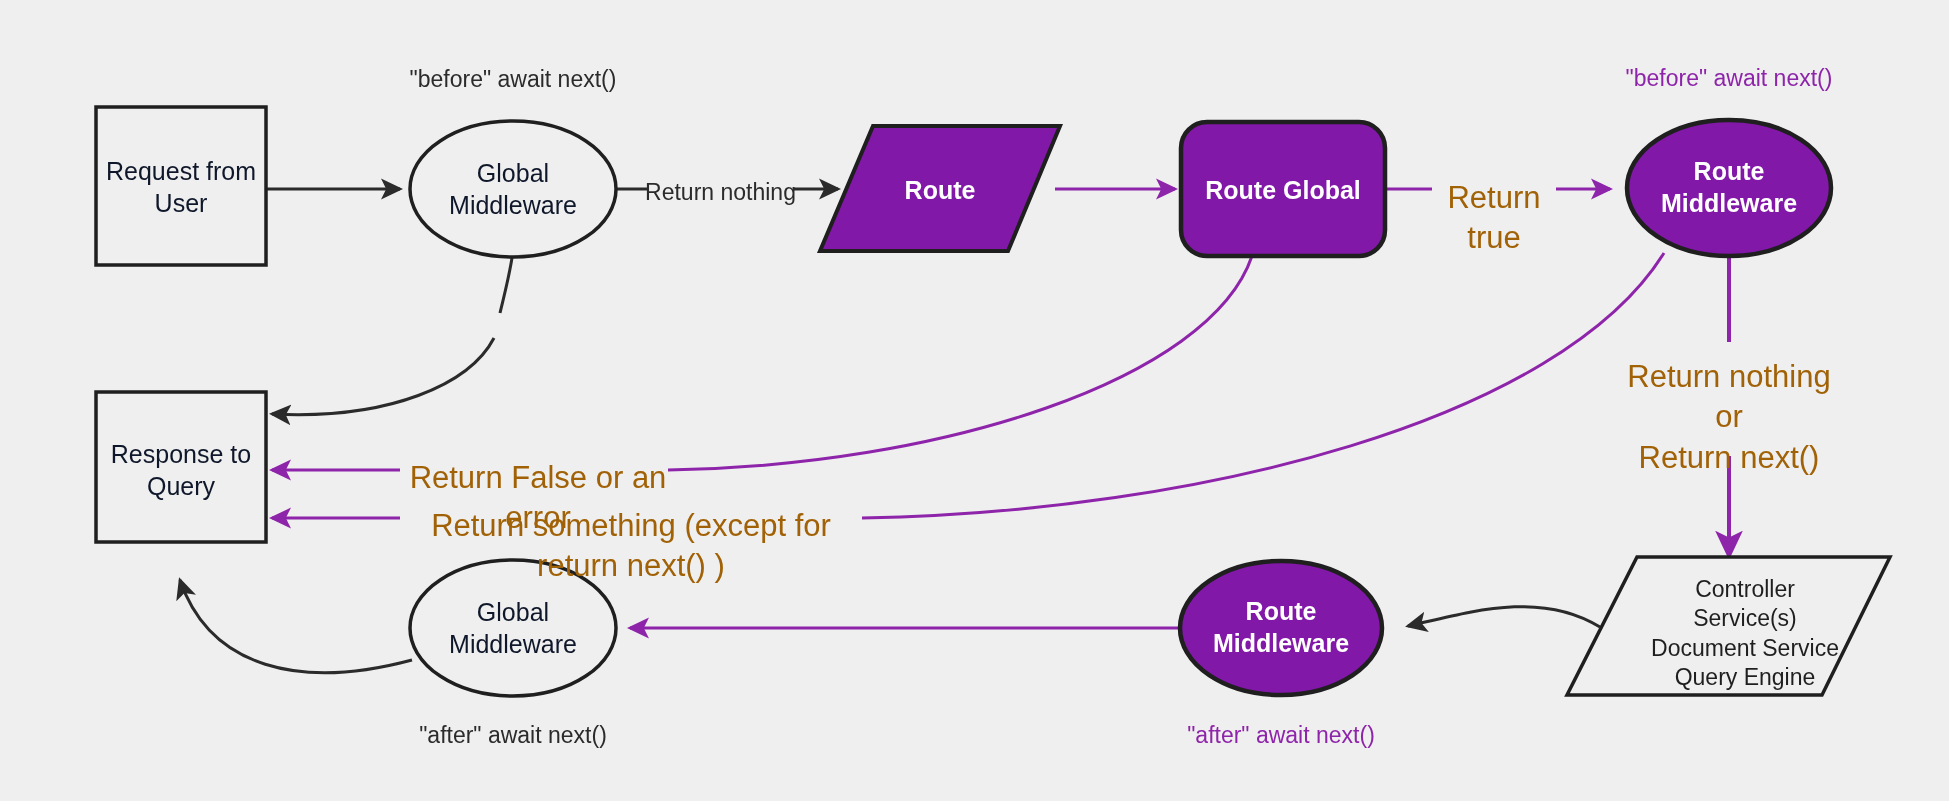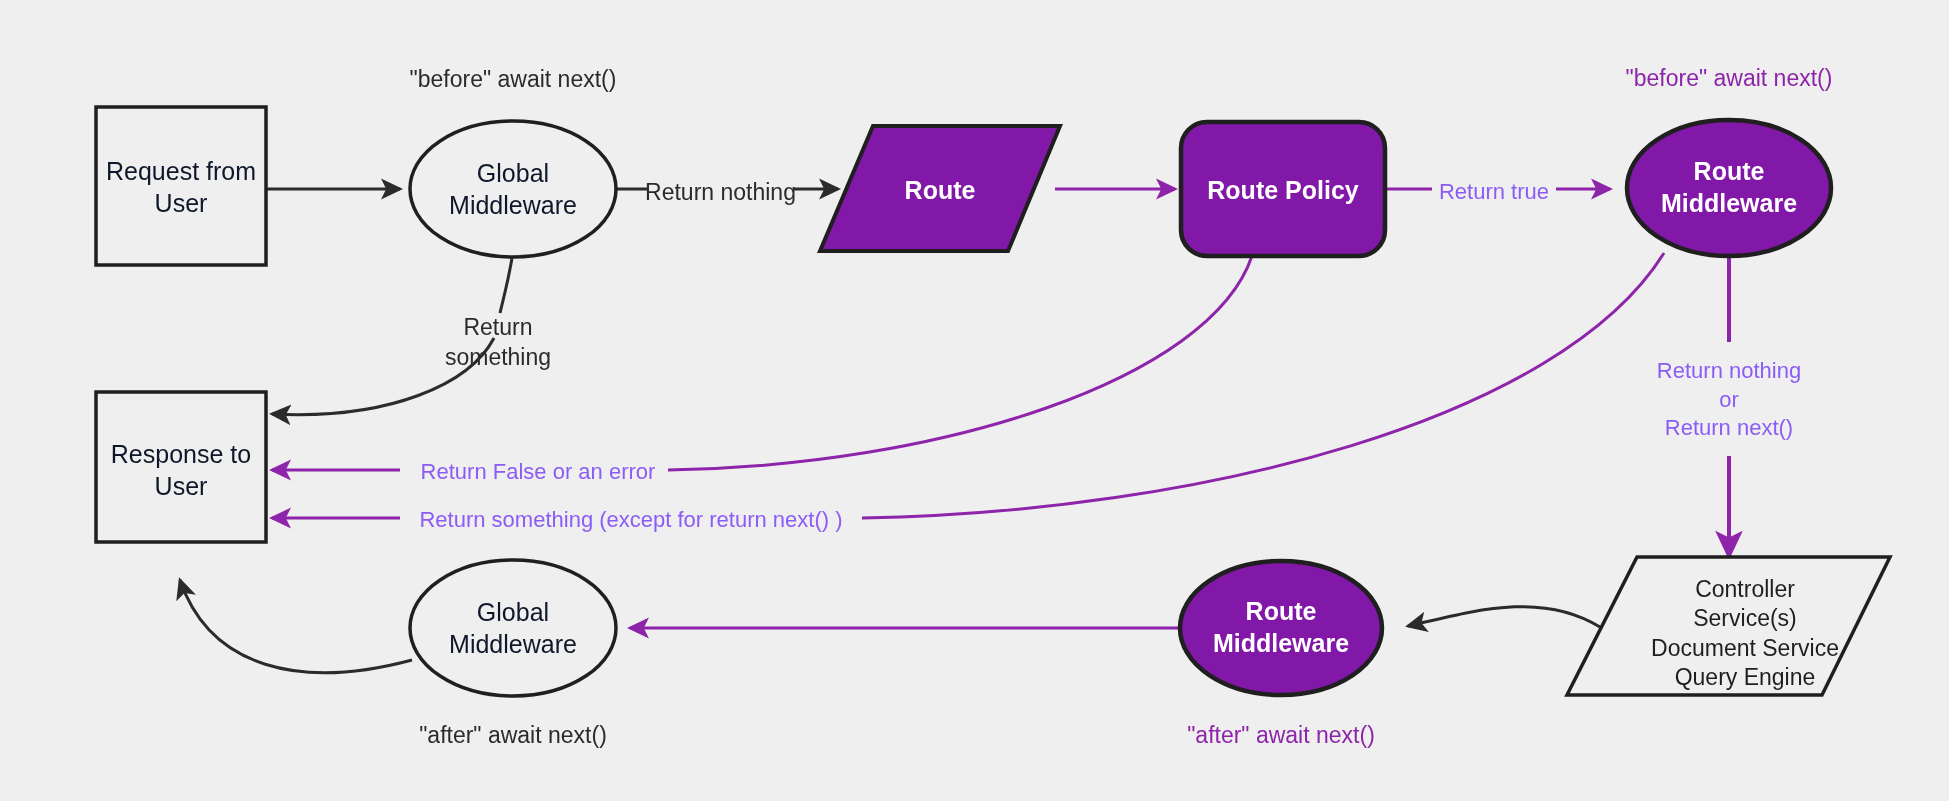--- a/index.html
+++ b/index.html
@@ -51,22 +51,22 @@
     text-align: center;
     line-height: 1.3;
     pointer-events: none;
     white-space: pre-line;
   }
   .edge-dark {
     color: #2b2b2b;
     font-size: 23px;
   }
   .edge-purple {
-    color: #8b5cf6;
-    font-size: 22px;
+    color: #a16207;
+    font-size: 31px;
   }
   .annot {
     position: absolute;
     text-align: center;
     font-size: 23px;
     pointer-events: none;
     white-space: pre-line;
     line-height: 1.3;
   }
   .annot-dark { color: #2b2b2b; }
@@ -141,50 +141,49 @@
   </svg>
 
   <div class="node-label lbl-dark" style="left:96px; top:155px; width:170px;">Request from
 User</div>
 
   <div class="node-label lbl-dark" style="left:413px; top:157px; width:200px;">Global
 Middleware</div>
 
   <div class="node-label lbl-white" style="left:840px; top:174px; width:200px;">Route</div>
 
-  <div class="node-label lbl-white" style="left:1181px; top:174px; width:204px;">Route Policy</div>
+  <div class="node-label lbl-white" style="left:1181px; top:174px; width:204px;">Route Global</div>
 
   <div class="node-label lbl-white" style="left:1629px; top:155px; width:200px;">Route
 Middleware</div>
 
   <div class="node-label lbl-small-dark" style="left:1625px; top:575px; width:240px;">Controller
 Service(s)
 Document Service
 Query Engine</div>
 
   <div class="node-label lbl-white" style="left:1181px; top:595px; width:200px;">Route
 Middleware</div>
 
   <div class="node-label lbl-dark" style="left:413px; top:596px; width:200px;">Global
 Middleware</div>
 
   <div class="node-label lbl-dark" style="left:96px; top:438px; width:170px;">Response to
-User</div>
+Query</div>
 
   <div class="annot annot-dark" style="left:393px; top:65px; width:240px;">"before" await next()</div>
 
   <div class="annot annot-purple" style="left:1609px; top:64px; width:240px;">"before" await next()</div>
 
   <div class="annot annot-dark" style="left:393px; top:721px; width:240px;">"after" await next()</div>
 
   <div class="annot annot-purple" style="left:1161px; top:721px; width:240px;">"after" await next()</div>
 
   <div class="edge-label edge-dark" style="left:643px; top:178px; width:155px;">Return nothing</div>
 
-  <div class="edge-label edge-dark" style="left:408px; top:313px; width:180px;">Return something</div>
 
   <div class="edge-label edge-purple" style="left:1428px; top:178px; width:132px;">Return true</div>
 
   <div class="edge-label edge-purple" style="left:404px; top:458px; width:268px;">Return False or an error</div>
 
   <div class="edge-label edge-purple" style="left:400px; top:506px; width:462px;">Return something (except for return next() )</div>
 
   <div class="edge-label edge-purple" style="left:1614px; top:357px; width:230px;">Return nothing
 or
 Return next()</div>

